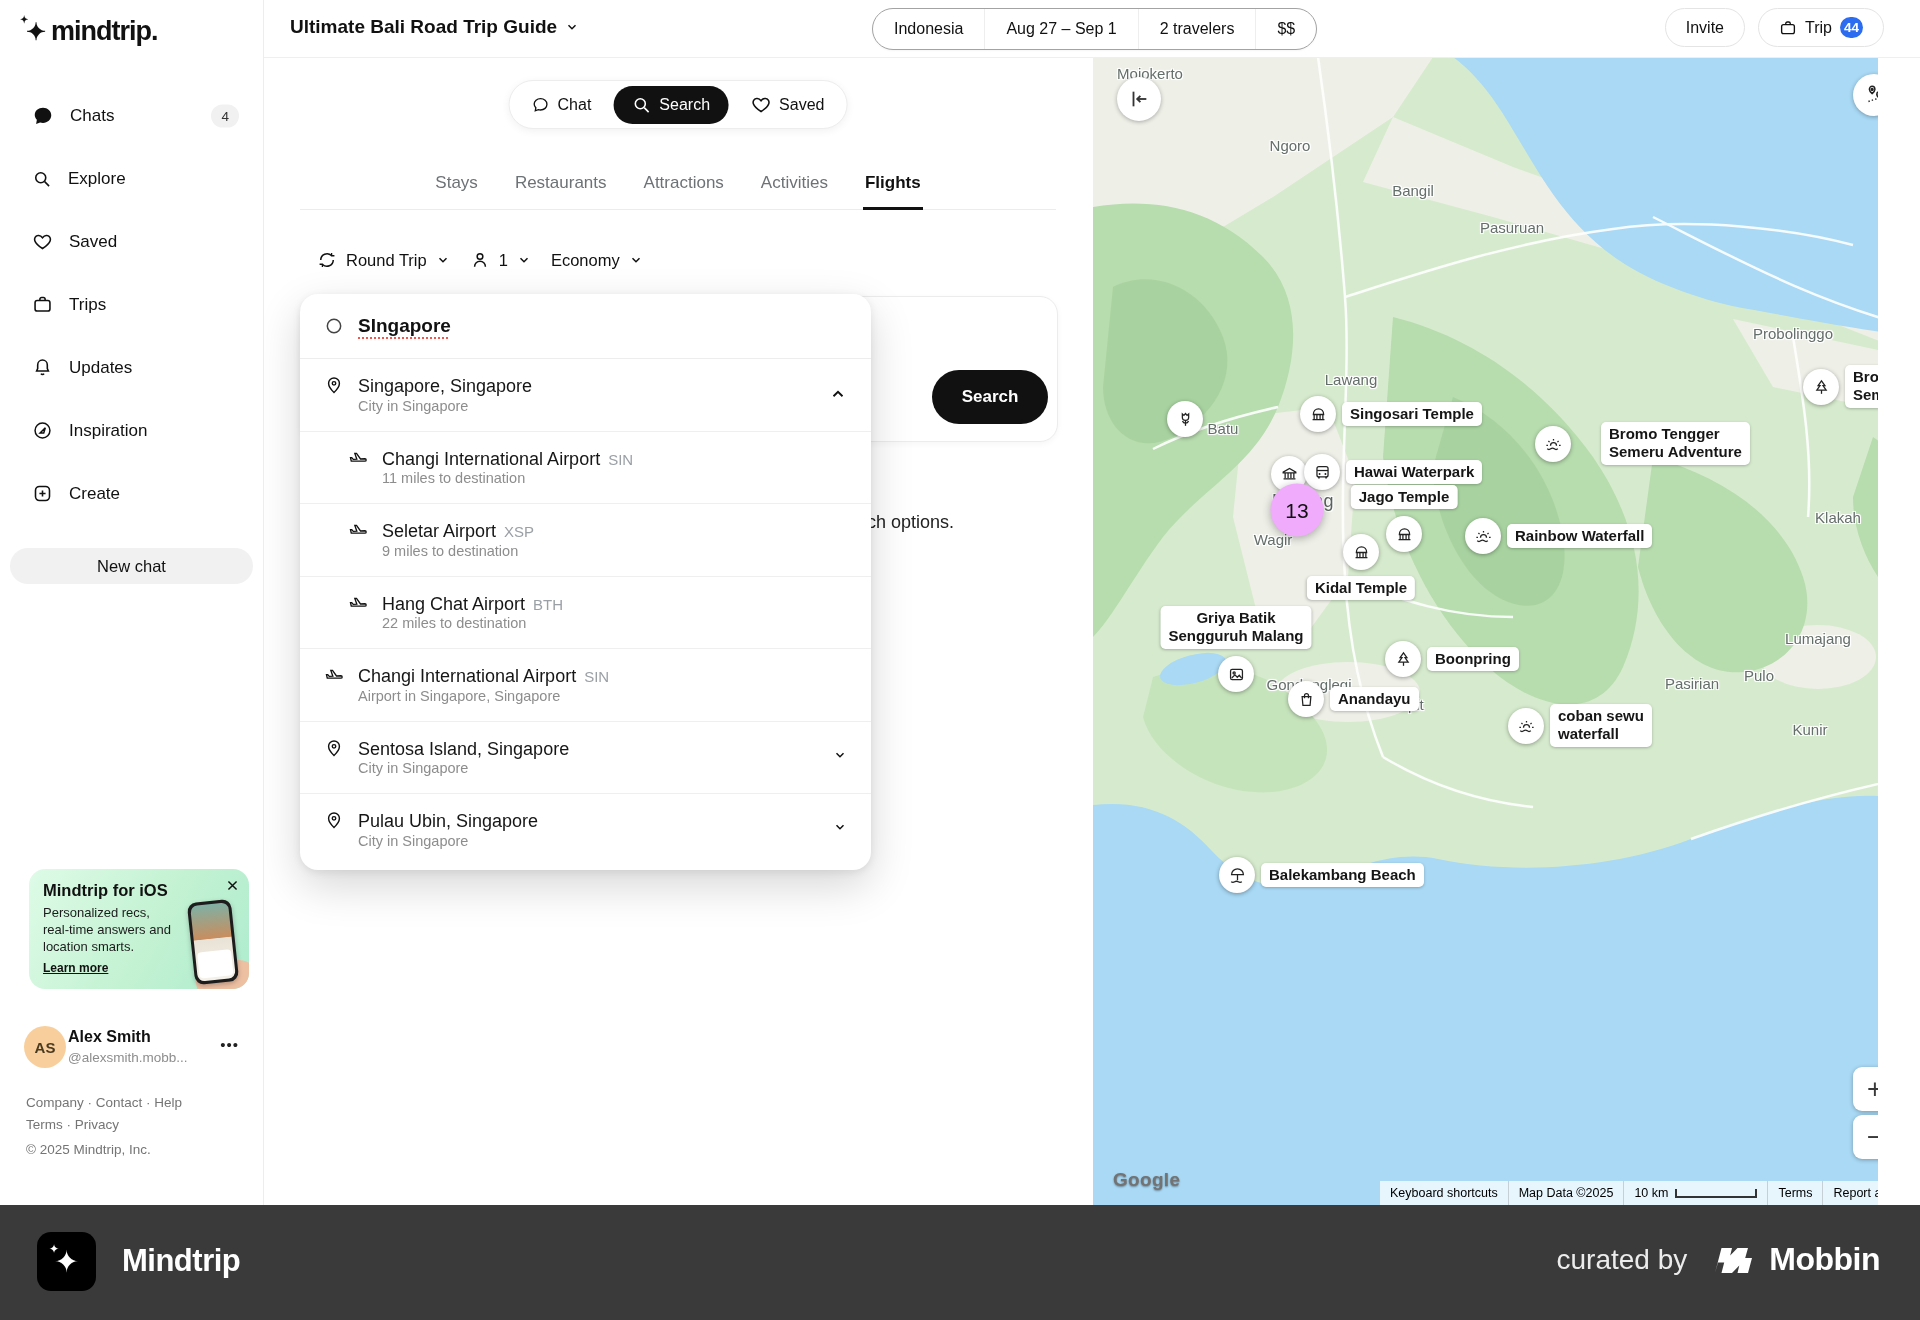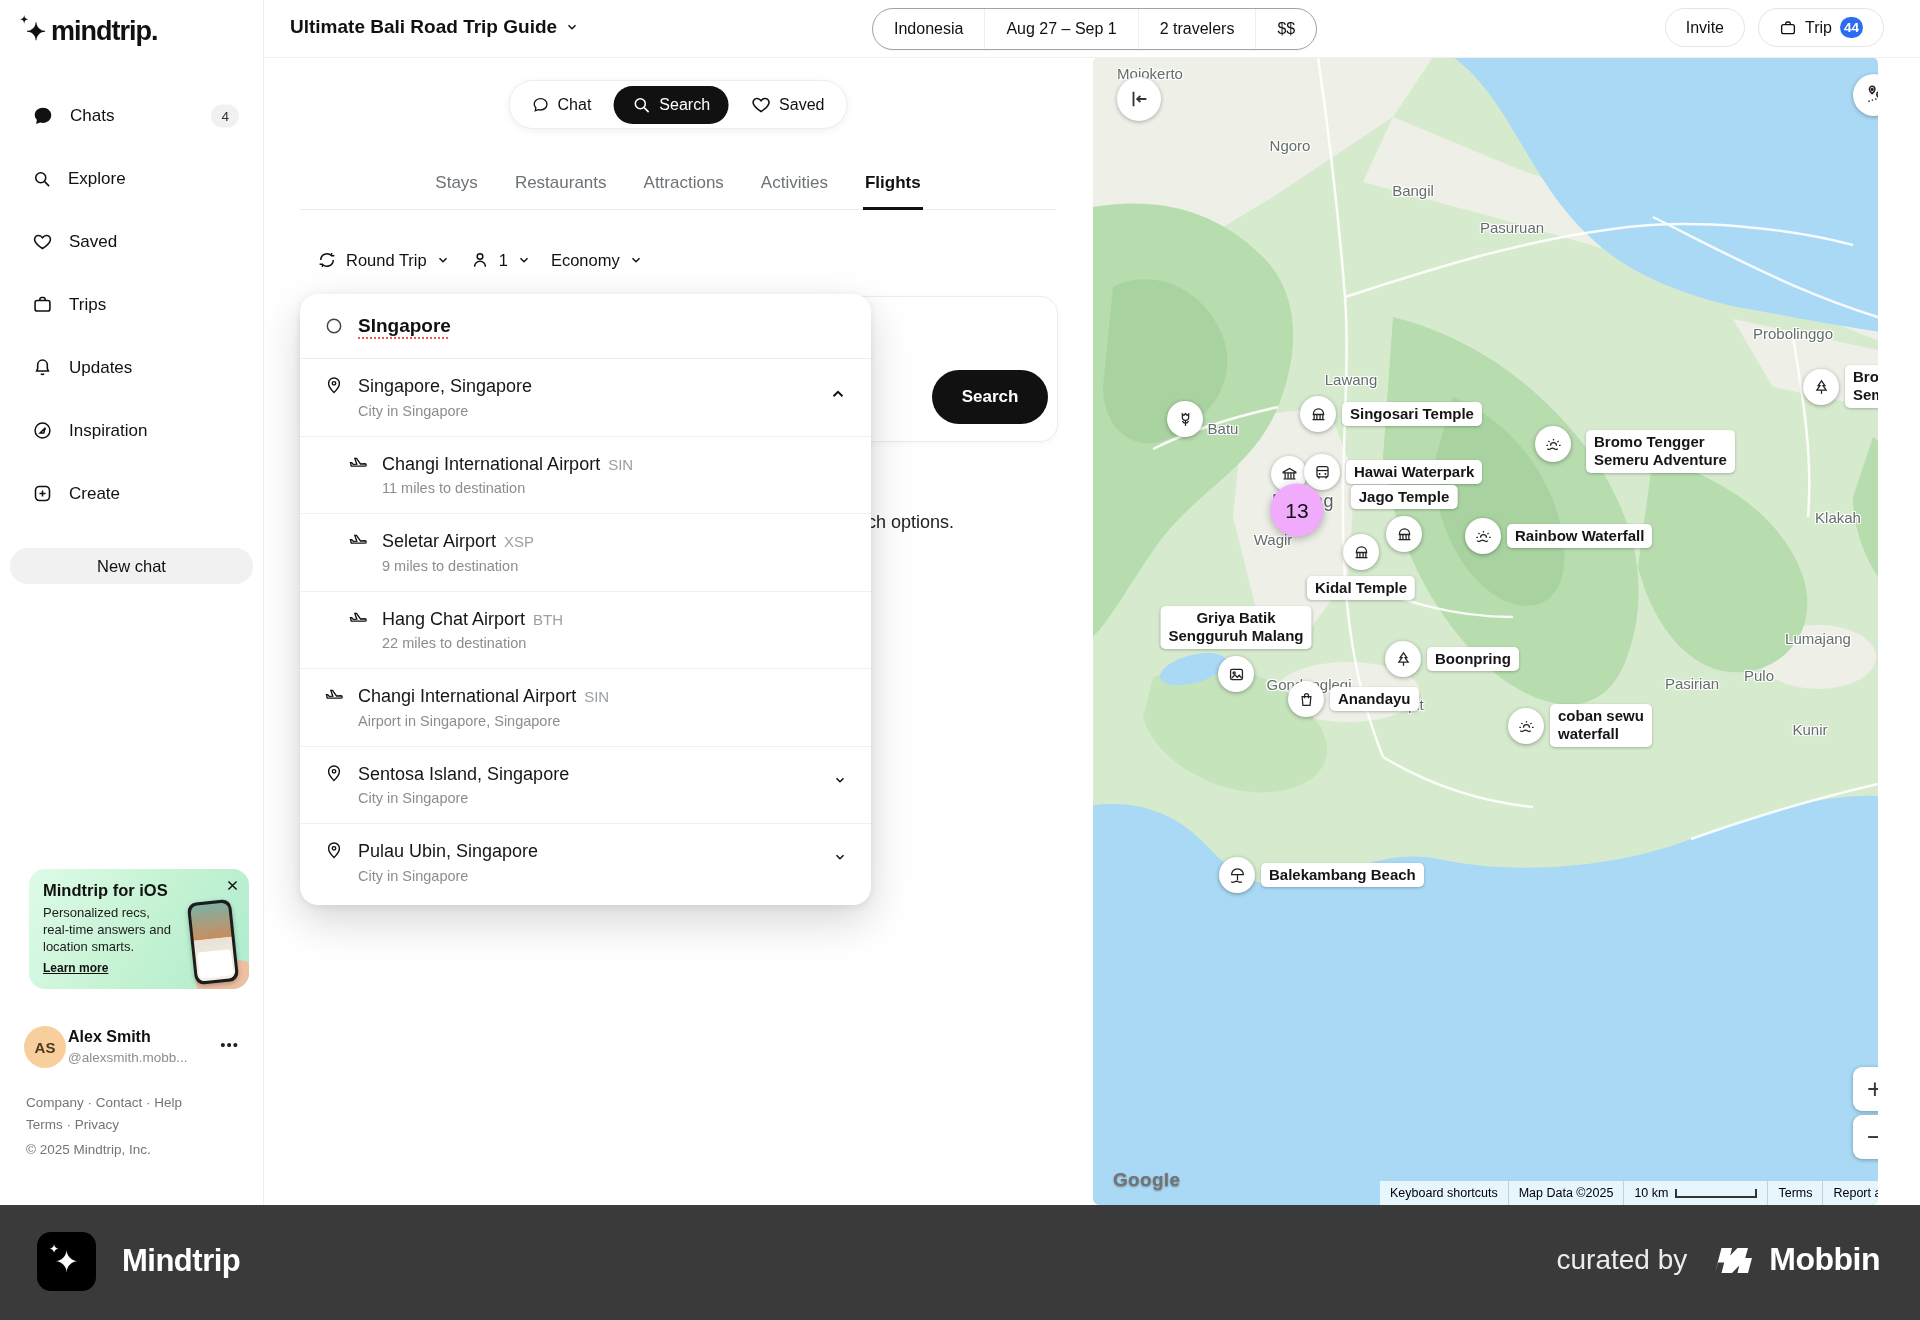--- a/index.html
+++ b/index.html
@@ -61,25 +61,25 @@
 
   
   .dropdown{position:absolute;left:37px;top:237px;width:571px;border-radius:18px;background:#fff;box-shadow:0 16px 44px rgba(0,0,0,.16),0 2px 8px rgba(0,0,0,.08);z-index:20;overflow:hidden;padding-bottom:4px;}
   .dd-input{display:flex;align-items:center;gap:14px;height:64px;padding:0 24px;border-bottom:1px solid #ededed;}
   .dd-query{font-size:19px;font-weight:700;color:#111;text-decoration:underline;text-decoration-style:dotted;text-decoration-color:#f2564d;text-decoration-thickness:2px;text-underline-offset:5px;}
   .dd-row{position:relative;display:flex;align-items:flex-start;gap:14px;padding:16px 24px 17px;border-bottom:1px solid #efefef;cursor:pointer;}
   .dd-row:last-child{border-bottom:none;}
   .dd-row.indent{padding-left:48px;}
   .dd-title{font-size:18px;font-weight:500;color:#161616;line-height:1.25;}
   .dd-code{font-size:15px;color:#9aa0a6;margin-left:8px;font-weight:400;}
-  .dd-sub{font-size:14.5px;color:#8d8d8d;margin-top:5px;}
+  .dd-sub{font-size:14.5px;color:#8d8d8d;}
   .dd-chev{position:absolute;right:24px;top:26px;}
 
   
-  .map{position:absolute;left:1093px;top:57px;width:785px;height:1148px;overflow:hidden;background:#d6ebcd;border-radius:7px;}
+  .map{position:absolute;left:1093px;top:57px;width:785px;height:1148px;overflow:hidden;background:#d6ebcd;}
   .map svg.terrain{position:absolute;left:0;top:0;}
   .town{position:absolute;transform:translate(-50%,-50%);font-size:15px;color:#646e6a;white-space:nowrap;text-shadow:-1px -1px 0 #fff,1px -1px 0 #fff,-1px 1px 0 #fff,1px 1px 0 #fff,0 0 3px #fff;z-index:2;}
   .town.big{font-size:18px;color:#5a625e;letter-spacing:.5px;}
   .poi{position:absolute;z-index:4;}
   .poi-dot{position:absolute;width:36px;height:36px;border-radius:50%;background:#fff;box-shadow:0 1px 4px rgba(0,0,0,.35);display:flex;align-items:center;justify-content:center;cursor:pointer;transform:translate(-50%,-50%);}
   .poi-label{position:absolute;background:#fff;border-radius:5px;padding:3px 8px;font-size:15px;font-weight:700;color:#161616;line-height:1.22;white-space:nowrap;box-shadow:0 1px 3px rgba(0,0,0,.25);cursor:pointer;}
   .cluster{position:absolute;width:53px;height:53px;border-radius:50%;background:#f0abfc;box-shadow:0 2px 8px rgba(0,0,0,.3);display:flex;align-items:center;justify-content:center;font-size:21px;font-weight:500;transform:translate(-50%,-50%);cursor:pointer;z-index:5;}
   .map-btn{position:absolute;background:#fff;border-radius:50%;box-shadow:0 1px 4px rgba(0,0,0,.3);display:flex;align-items:center;justify-content:center;cursor:pointer;z-index:6;}
   .zoomctl{position:absolute;width:44px;height:44px;background:#fff;border-radius:9px;box-shadow:0 1px 4px rgba(0,0,0,.3);display:flex;align-items:center;justify-content:center;font-size:27px;color:#3a3a3a;cursor:pointer;z-index:6;}
   .google{position:absolute;left:20px;top:1112px;font-size:19px;font-weight:700;color:#737373;letter-spacing:.3px;text-shadow:0 1px 2px rgba(0,0,0,.4);z-index:6;}
@@ -628,21 +628,21 @@
         <div class="poi">
           <div class="poi-dot" style="left: 460px; top: 387px;">
             <span class="icon">
               <svg width="19" height="19" viewBox="0 0 24 24" fill="none" stroke="#222" stroke-width="1.6">
                 <path d="M8.2 13.5a3.8 3.8 0 0 1 7.6 0"></path>
                 <path d="M12 7V5M7 9l-1.4-1.4M17 9l1.4-1.4M5 13H3M21 13h-2"></path>
                 <path d="M4 17.5c1.5 1.1 3 1.1 4.5 0s3-1.1 4.5 0 3 1.1 4.5 0"></path>
               </svg>
             </span>
           </div>
-          <div class="poi-label" style="left: 493px; top: 365px; margin-top: 8px;">
+          <div class="poi-label" style="left: 508px; top: 365px;">
             <div>Bromo Tengger</div>
             <div>Semeru Adventure</div>
           </div>
         </div>
         <div class="poi">
           <div class="poi-dot" style="left: 728px; top: 330px;">
             <span class="icon">
               <svg width="19" height="19" viewBox="0 0 24 24" fill="none" stroke="#222" stroke-width="1.6">
                 <path d="M12 3.5L16.3 9.5h-2.4l4 5.8H6.1l4-5.8H7.7z"></path>
                 <path d="M12 15.3V20"></path>

